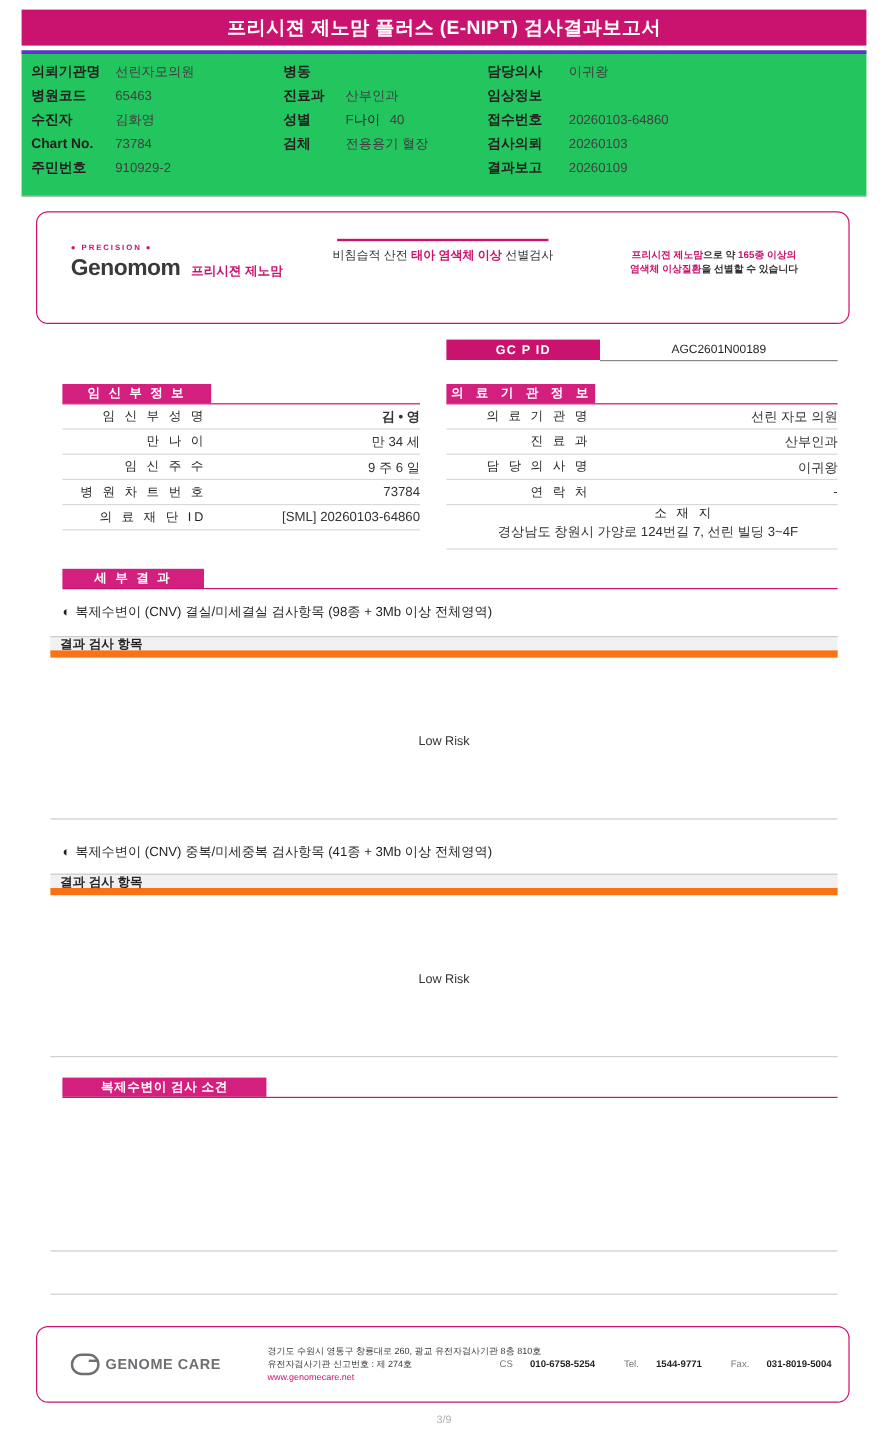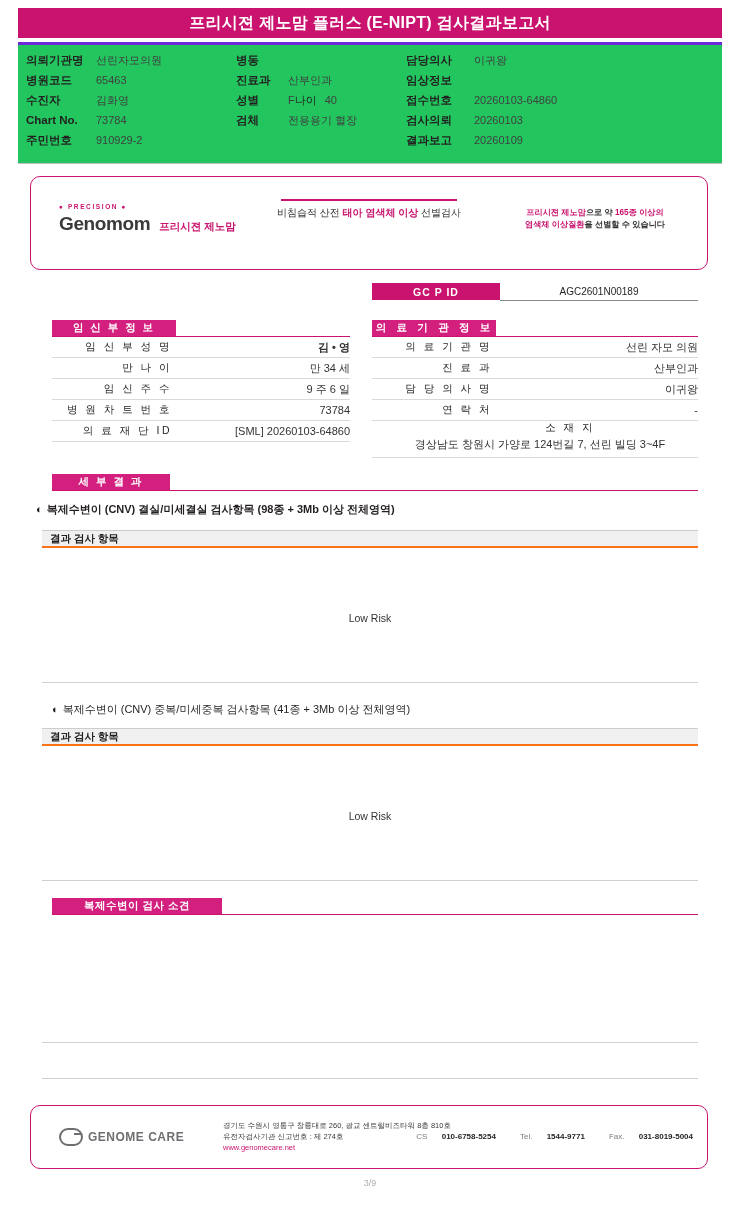--- a/index.html
+++ b/index.html
@@ -242,21 +242,21 @@
   }
   .bullet-line .dot {
     color: #231f20;
     margin-right: 4px;
   }
   .grey-head {
     position: absolute;
     height: 18px;
     background: #f0f0f0;
     border-top: 1px solid #cccccc;
-    border-bottom: 2px solid #f97316;
+    border-bottom: 6px solid #f97316;
     font-size: 10.5px;
     font-weight: bold;
     color: #231f20;
     display: flex;
     align-items: center;
     padding-left: 8px;
     box-sizing: border-box;
   }
   .lowrisk {
     position: absolute;
@@ -486,42 +486,42 @@
     </div>
     <div class="info-row tall">
       <div class="info-k">소        재        지</div>
       <div class="info-v">경상남도 창원시 가양로 124번길 7, 선린 빌딩 3~4F</div>
     </div>
   </div>
 
   <div class="sec-bar" style="left:52px; top:474px; width:118px; letter-spacing:2px;">세 부 결 과</div>
   <div class="sec-rule" style="left:52px; top:490px; width:646px;"></div>
 
-  <div class="bullet-line" style="left:36px; top:502px;font-weight:bold;"><span class="dot">◐</span><span>복제수변이 (CNV) 결실/미세결실 검사항목 (98종 + 3Mb 이상 전체영역)</span></div>
+  <div class="bullet-line" style="left:52px; top:502px;"><span class="dot">◐</span><span>복제수변이 (CNV) 결실/미세결실 검사항목 (98종 + 3Mb 이상 전체영역)</span></div>
   <div class="grey-head" style="left:42px; top:530px; width:656px;">결과 검사 항목</div>
   <div class="lowrisk" style="left:0; top:612px;">Low Risk</div>
   <div class="hr-grey" style="left:42px; top:682px; width:656px;"></div>
 
   <div class="bullet-line" style="left:52px; top:702px;"><span class="dot">◐</span><span>복제수변이 (CNV) 중복/미세중복 검사항목 (41종 + 3Mb 이상 전체영역)</span></div>
   <div class="grey-head" style="left:42px; top:728px; width:656px;">결과 검사 항목</div>
   <div class="lowrisk" style="left:0; top:810px;">Low Risk</div>
   <div class="hr-grey" style="left:42px; top:880px; width:656px;"></div>
 
   <div class="sec-bar" style="left:52px; top:898px; width:170px; letter-spacing:0.5px;">복제수변이 검사 소견</div>
   <div class="sec-rule" style="left:52px; top:914px; width:646px;"></div>
   <div class="hr-grey" style="left:42px; top:1042px; width:656px;"></div>
   <div class="hr-grey" style="left:42px; top:1078px; width:656px;"></div>
 
   <div class="footer-box">
     <div class="gc-logo">
       <span class="ring"></span>
       <span class="txt">GENOME CARE</span>
     </div>
     <div class="addr">
-      <div>경기도 수원시 영통구 창룡대로 260, 광교 센트럴비즈타워 8층 810호</div>
+      <div>경기도 수원시 영통구 창룡대로 260, 광교 유전자검사기관 8층 810호</div>
       <div>유전자검사기관 신고번호 : 제 274호</div>
       <div class="web">www.genomecare.net</div>
     </div>
     <div class="contacts">
       <span><span class="lbl">CS</span> <span class="num">010-6758-5254</span></span>
       <span><span class="lbl">Tel.</span> <span class="num">1544-9771</span></span>
       <span><span class="lbl">Fax.</span> <span class="num">031-8019-5004</span></span>
     </div>
   </div>
 

